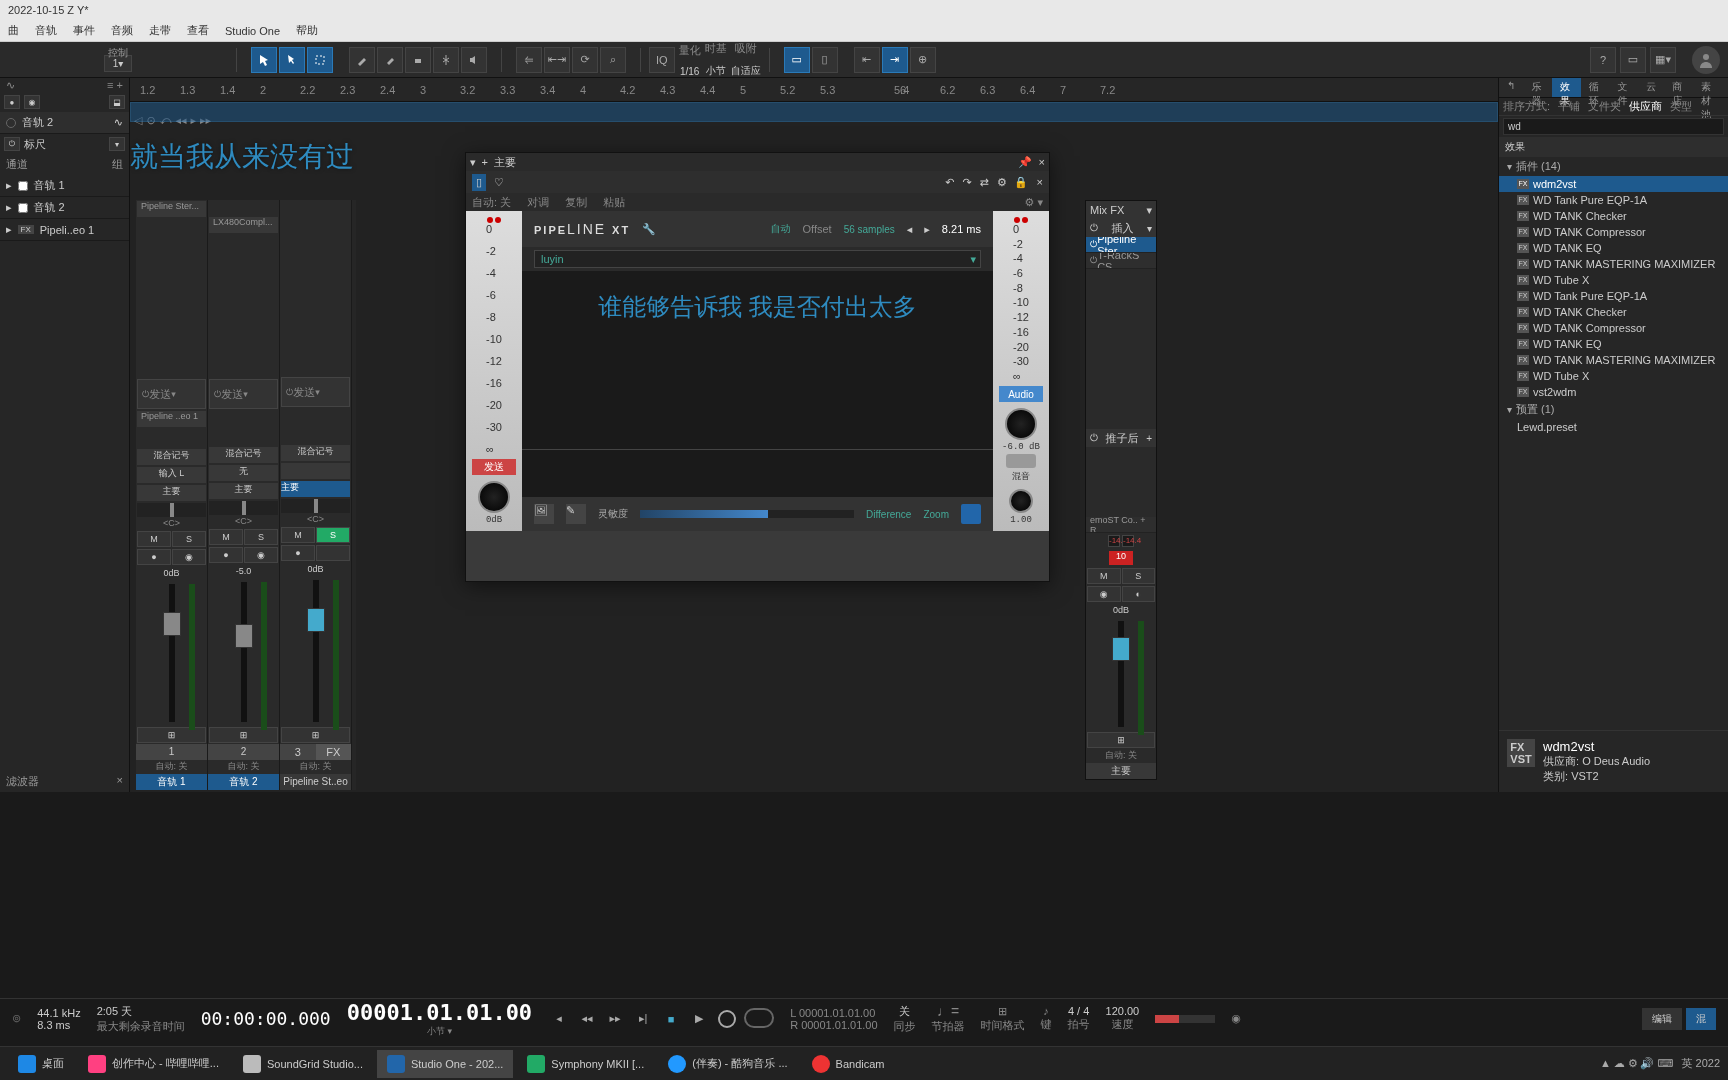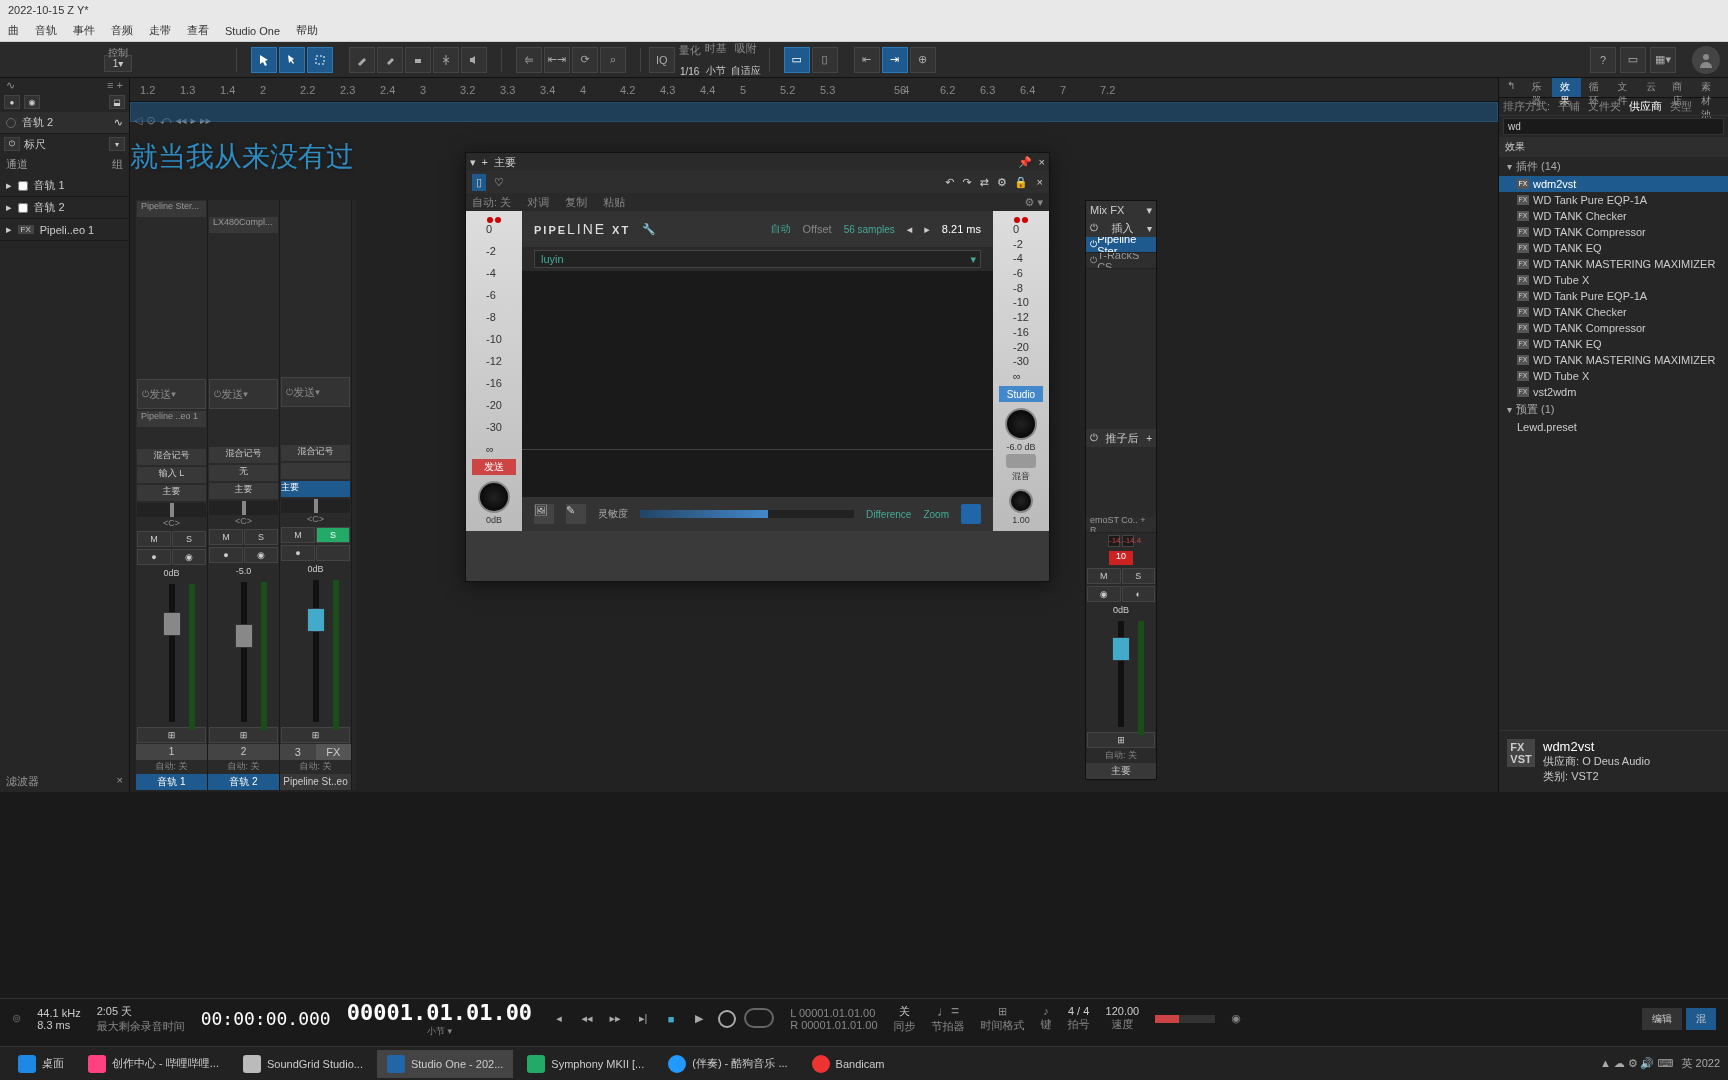--- a/index.html
+++ b/index.html
@@ -78,21 +78,21 @@
 .pw-sub { height:18px; background:#2a2a2a; display:flex; align-items:center; padding:0 6px; gap:16px; font-size:10px; color:#888; }
 .pw-body { flex:1; background:#3e3e3e; display:flex; height:320px; }
 .pw-meter-col { width:56px; background:linear-gradient(#ddd,#bbb); display:flex; flex-direction:column; align-items:center; padding:6px 4px; position:relative; }
 .pw-meter-scale { flex:1; display:flex; gap:2px; }
 .pw-led { width:100%; height:6px; background:#0c0; margin-bottom:2px; border-radius:2px; }
 .pw-led.y { background:#cc0; }
 .pw-led.off { background:#333; }
 .pw-send-btn { width:44px; height:16px; background:#c44; color:#fff; font-size:10px; display:flex; align-items:center; justify-content:center; margin-top:4px; }
 .pw-ret-btn { width:44px; height:16px; background:#48c; color:#fff; font-size:10px; display:flex; align-items:center; justify-content:center; margin-top:4px; }
 .pw-knob { width:32px; height:32px; border-radius:50%; background:radial-gradient(#222,#000); margin-top:6px; border:2px solid #888; }
-.pw-knob-lbl { font-size:9px; color:#333; margin-top:2px; }
+.pw-knob-lbl { font-size:9px; color:#333; margin-top:2px;font-family:Liberation Mono, monospace; }
 .pw-center { flex:1; background:#2a2a2a; display:flex; flex-direction:column; }
 .pw-header { height:36px; display:flex; align-items:center; padding:0 12px; gap:12px; background:#333; }
 .pw-logo { font-size:14px; letter-spacing:2px; color:#ddd; }
 .pw-logo b { font-weight:bold; }
 .pw-header .sp { flex:1; }
 .pw-header .link { font-size:10px; color:#4a9; cursor:pointer; }
 .pw-routing { height:24px; display:flex; align-items:center; padding:0 12px; font-size:10px; color:#888; gap:8px; }
 .pw-routing .dd { background:#222; padding:2px 24px 2px 6px; border:1px solid #444; color:#4a9; position:relative; flex:1; }
 .pw-display { flex:1; background:#1a1a1a; position:relative; }
 .pw-display-ovl { position:absolute; top:20px; left:10px; right:10px; font-size:24px; color:#2e8bc0; text-align:center; }
@@ -648,20 +648,21 @@
         <span style="color:#888">Offset</span>
         <span class="link">56 samples</span>
         <span>◂</span>
         <span>▸</span>
         <span style="color:#fff">8.21 ms</span>
       </div>
       <div class="pw-routing">
         <div class="dd"><span>luyin</span><span style="position:absolute;right:4px">▾</span></div>
       </div>
       <div class="pw-display">
+        <div class="pw-display-ovl">谁能够告诉我  我是否付出太多</div>
         <div class="pw-wave"></div>
       </div>
       <div class="pw-footer">
         <div class="ico">🖼</div>
         <div class="ico">✎</div>
         <span class="lbl">灵敏度</span>
         <div class="pw-slider">
             <div class="pw-slider-fill"></div>
           </div>
         <span class="link">Difference</span>
@@ -717,21 +718,21 @@
             <div class="pw-led"></div>
           <div class="pw-led"></div>
             <div class="pw-led"></div>
             <div class="pw-led"></div>
             <div class="pw-led"></div>
           <div class="pw-led"></div>
             <div class="pw-led"></div>
             <div class="pw-led"></div>
         </div>
       </div>
-      <div class="pw-ret-btn">Studio</div>
+      <div class="pw-ret-btn">Audio</div>
       <div class="pw-knob"></div>
       <div class="pw-knob-lbl">-6.0 dB</div>
       <div style="width:30px;height:14px;background:#999;margin-top:2px;border-radius:3px;"></div>
       <div class="pw-knob-lbl">混音</div>
       <div class="pw-knob" style="width:24px;height:24px"></div>
       <div class="pw-knob-lbl">1.00</div>
     </div>
   </div>
 </div>
 

